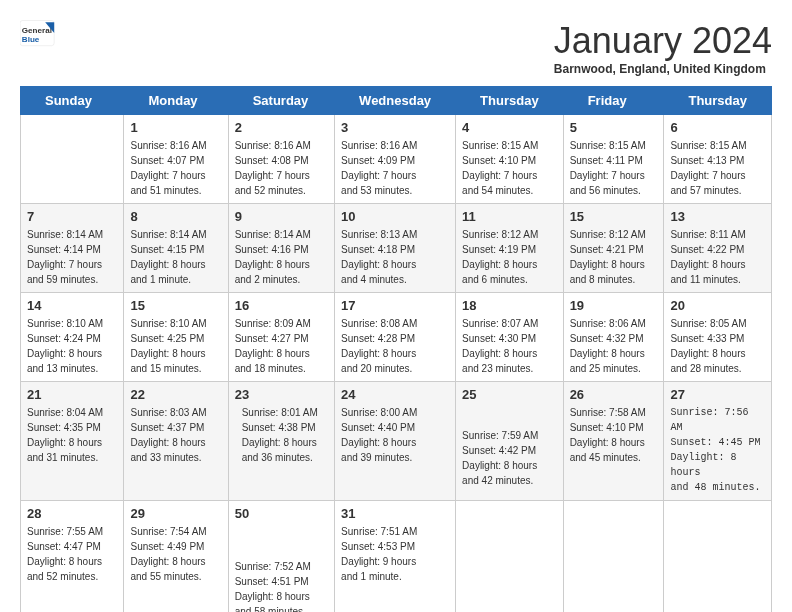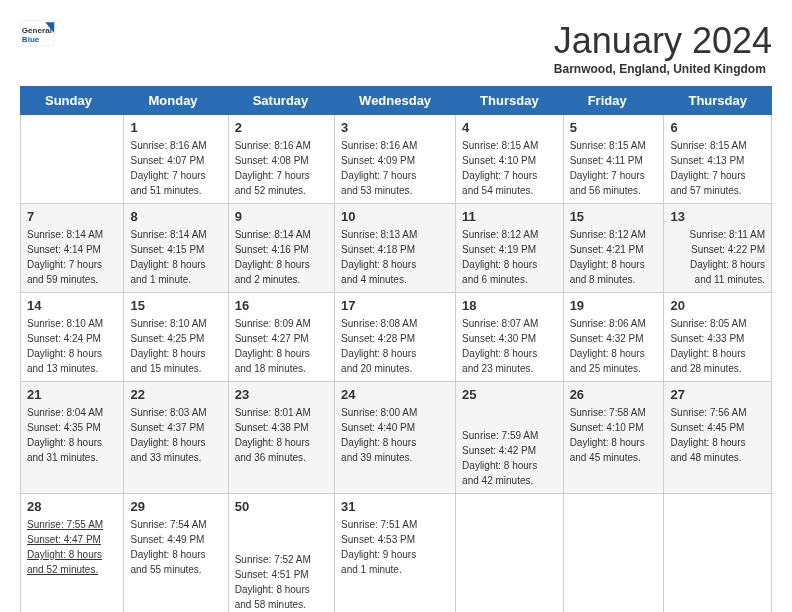--- a/index.html
+++ b/index.html
@@ -198,21 +198,21 @@
         </td>
         <td>
           <span class="day-number">15</span>
           <div class="day-info" style="white-space: pre-line;">Sunrise: 8:12 AM
 Sunset: 4:21 PM
 Daylight: 8 hours
 and 8 minutes.</div>
         </td>
         <td>
           <span class="day-number">13</span>
-          <div class="day-info" style="white-space: pre-line; text-align: right;">Sunrise: 8:11 AM
+          <div class="day-info" style="white-space: pre-line;">Sunrise: 8:11 AM
 Sunset: 4:22 PM
 Daylight: 8 hours
 and 11 minutes.</div>
         </td>
       </tr>
       <tr class="week-row">
         <td>
           <span class="day-number">14</span>
           <div class="day-info" style="white-space: pre-line;">Sunrise: 8:10 AM
 Sunset: 4:24 PM
@@ -272,21 +272,21 @@
         </td>
         <td>
           <span class="day-number">22</span>
           <div class="day-info" style="white-space: pre-line;">Sunrise: 8:03 AM
 Sunset: 4:37 PM
 Daylight: 8 hours
 and 33 minutes.</div>
         </td>
         <td>
           <span class="day-number">23</span>
-          <div class="day-info" style="white-space: pre-line;">Sunrise: 8:01 AM
+          <div class="day-info" style="white-space: pre-line; margin-left: 7px;">Sunrise: 8:01 AM
 Sunset: 4:38 PM
 Daylight: 8 hours
 and 36 minutes.</div>
         </td>
         <td>
           <span class="day-number">24</span>
           <div class="day-info" style="white-space: pre-line;">Sunrise: 8:00 AM
 Sunset: 4:40 PM
 Daylight: 8 hours
 and 39 minutes.</div>
@@ -300,30 +300,30 @@
         </td>
         <td>
           <span class="day-number">26</span>
           <div class="day-info" style="white-space: pre-line;">Sunrise: 7:58 AM
 Sunset: 4:10 PM
 Daylight: 8 hours
 and 45 minutes.</div>
         </td>
         <td>
           <span class="day-number">27</span>
-          <div class="day-info" style="white-space: pre-line;">Sunrise: 7:56 AM
+          <div class="day-info" style="white-space: pre-line; font-family: Liberation Mono, monospace;">Sunrise: 7:56 AM
 Sunset: 4:45 PM
 Daylight: 8 hours
 and 48 minutes.</div>
         </td>
       </tr>
       <tr class="week-row">
         <td>
           <span class="day-number">28</span>
-          <div class="day-info" style="white-space: pre-line; text-decoration: underline;">Sunrise: 7:55 AM
+          <div class="day-info" style="white-space: pre-line;">Sunrise: 7:55 AM
 Sunset: 4:47 PM
 Daylight: 8 hours
 and 52 minutes.</div>
         </td>
         <td>
           <span class="day-number">29</span>
           <div class="day-info" style="white-space: pre-line;">Sunrise: 7:54 AM
 Sunset: 4:49 PM
 Daylight: 8 hours
 and 55 minutes.</div>

